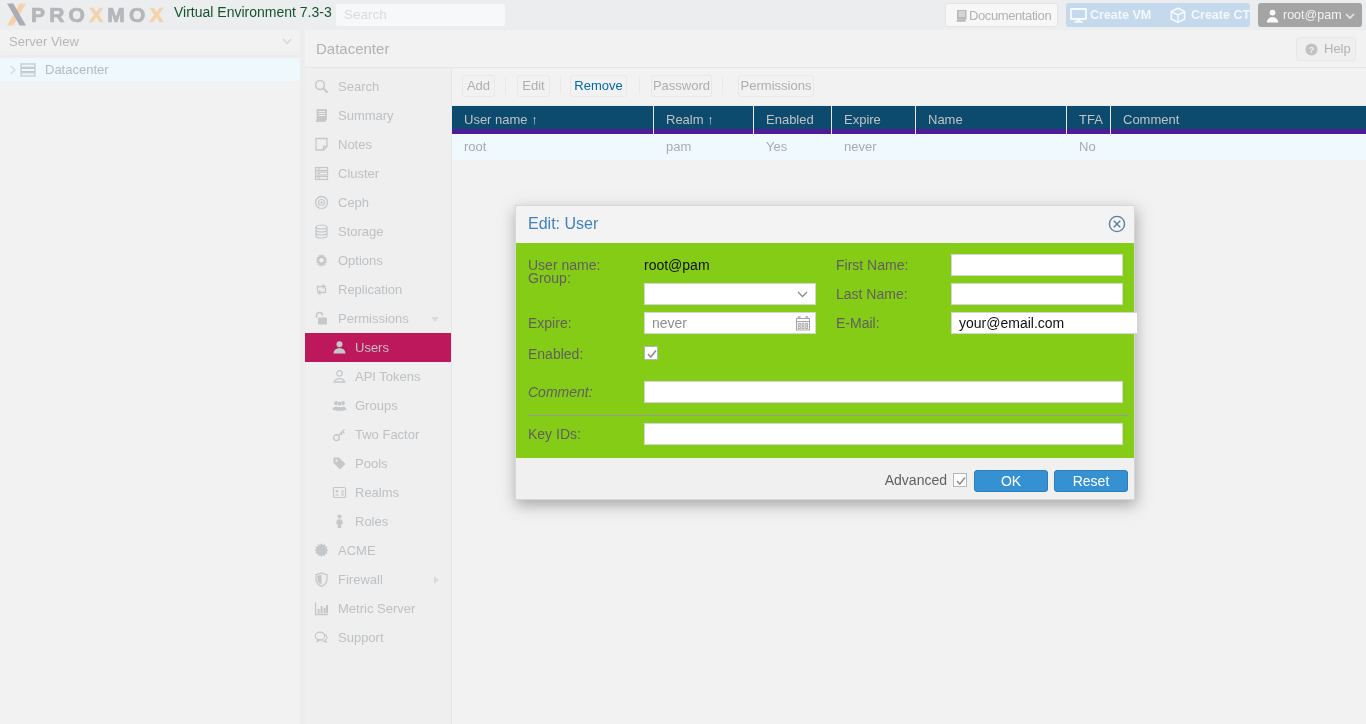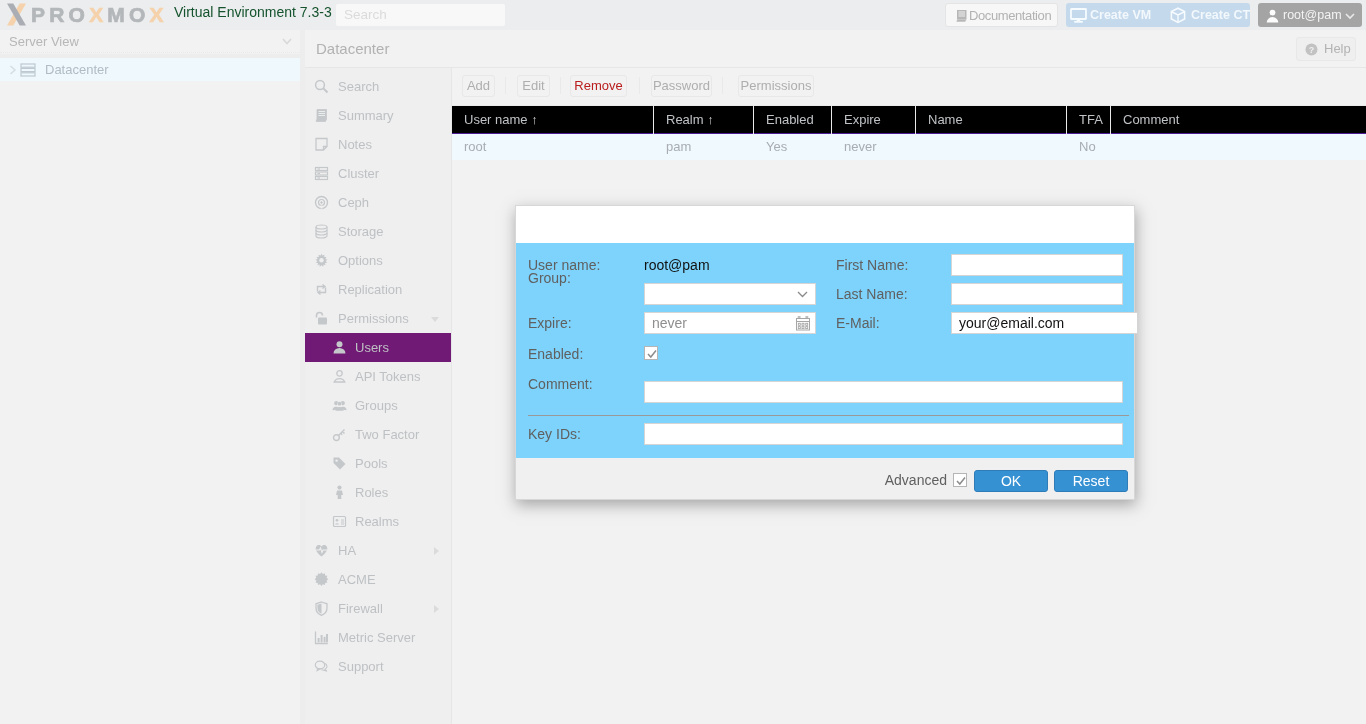--- a/index.html
+++ b/index.html
@@ -36,41 +36,41 @@
 #crumbbar .title { position:absolute; left:11px; top:10px; font-size:15px; color:#b2b2b2; }
 #helpbtn { position:absolute; right:10px; top:7px; width:60px; height:24px; background:#efefef; border:1px solid #e8e8e8; border-radius:3px; color:#b2b2b2; font-size:13px; line-height:22px; text-align:left; }
 
 
 #menu { position:absolute; left:0; top:38px; width:147px; height:656px; background:#efefef; border-right:1px solid #e6e6e6; }
 .mi { position:relative; height:29px; line-height:29px; color:#bec1c4; font-size:13px; }
 .mi .ic { position:absolute; left:9px; top:7px; width:15px; height:15px; }
 .mi .tx { position:absolute; left:33px; top:0; }
 .mi.sub .ic { left:27px; }
 .mi.sub .tx { left:50px; }
-.mi.sel { background:#701a75; }
+.mi.sel { background:#be185d; }
 .mi .arr { position:absolute; right:12px; top:11px; width:0; height:0; }
 .arr.right { border-top:4px solid transparent; border-bottom:4px solid transparent; border-left:5px solid #dbdbdb; }
 .arr.down { border-left:4px solid transparent; border-right:4px solid transparent; border-top:5px solid #dbdbdb; margin-top:2px; }
 
 
 #content { position:absolute; left:147px; top:38px; width:914px; height:656px; background:#f2f2f3; }
 .tbtn { position:absolute; top:7px; height:22px; background:#f2f2f3; border:1px solid #e8e8e8; border-radius:3px; color:#aeaeae; font-size:13px; line-height:20px; text-align:center; }
 .tsep { position:absolute; top:9px; width:1px; height:17px; background:#e9e9e9; }
 #grid { position:absolute; left:0; top:37px; width:914px; }
-#ghead { position:relative; height:29px; background:#000000; border-top:1px solid #ebebeb; border-bottom:1px solid #4c1d95; color:#c0c3c6; font-size:13px; }
+#ghead { position:relative; height:29px; background:#0c4a6e; border-top:1px solid #ebebeb; border-bottom:5px solid #4c1d95; color:#c0c3c6; font-size:13px; }
 #ghead .hc { position:absolute; top:0; height:28px; line-height:28px; padding-left:12px; border-right:1px solid #e9e9e9; }
 #grow { position:relative; height:26px; background:#f0f9fe; color:#a7adb3; font-size:13px; }
 #grow .rc { position:absolute; top:0; height:26px; line-height:26px; padding-left:12px; }
 .sortarrow { color:#d2d5d7; font-size:13px; }
 
 
 #modal { position:absolute; left:515px; top:205px; width:620px; height:295px; background:#fff; z-index:20; box-shadow:1px 5px 14px rgba(90,90,90,0.5); border:1px solid #d7d7d7; }
 #mhead { position:absolute; left:0; top:0; width:618px; height:37px; background:#f3f3f3; }
 #mtitle { position:absolute; left:12px; top:9px; font-size:16px; color:#4083bb; }
-#mbody { position:absolute; left:0; top:37px; width:618px; height:215px; background:#7dd3fc; }
+#mbody { position:absolute; left:0; top:37px; width:618px; height:215px; background:#84cc16; }
 .flabel { position:absolute; color:#606060; font-size:14px; height:22px; line-height:22px; }
 .fval { position:absolute; color:#111; font-size:14px; height:22px; line-height:22px; }
 .field { position:absolute; height:22px; background:#fff; border:1px solid #d5d5d5; }
 .field .ph { color:#8f8f8f; font-size:14px; line-height:20px; padding-left:7px; }
 .field .tv { color:#111; font-size:14px; line-height:20px; padding-left:7px; }
 #mfoot { position:absolute; left:0; top:252px; width:618px; height:41px; background:#f0f0f0; }
 .mbtn { position:absolute; top:12px; width:74px; height:22px; background:#3691d3; border:1px solid #2e7cb8; border-radius:3px; color:#fff; font-size:14px; line-height:20px; text-align:center; }
 .cb { position:absolute; width:14px; height:14px; background:#fff; border:1px solid #b5b5b5; }
 .cb svg { position:absolute; left:1px; top:1px; }
 </style>
@@ -265,42 +265,34 @@
           <span class="tx">Two Factor</span>
         </div>
       <div class="mi sub">
           <svg class="ic" viewBox="0 0 15 15">
             <path d="M1.5 1.5 L7 1.5 L13.5 8 L8 13.5 L1.5 7 Z" fill="#c5c8cb"></path>
             <circle cx="4.6" cy="4.6" r="1.2" fill="#efefef"></circle>
           </svg>
           <span class="tx">Pools</span>
         </div>
       <div class="mi sub">
-          <svg class="ic" viewBox="0 0 15 15">
-            <circle cx="7.5" cy="2.6" r="2.1" fill="#c5c8cb"></circle>
-            <path d="M5 5.5 L10 5.5 L11 10 L9.3 10 L9.3 14 L5.7 14 L5.7 10 L4 10 Z" fill="#c5c8cb"></path>
-          </svg>
-          <span class="tx">Roles</span>
-        </div>
-      <div class="mi sub">
           <svg class="ic" viewBox="0 0 15 15" fill="none" stroke="#c5c8cb" stroke-width="1.2">
             <rect x="1.5" y="2.5" width="12" height="10" rx="1"></rect>
             <circle cx="5" cy="6.2" r="1.3" fill="#c5c8cb" stroke="none"></circle>
             <path d="M3 10.5 A2.2 2 0 0 1 7 10.5" fill="#c5c8cb" stroke="none"></path>
             <path d="M9 6 L12 6 M9 8 L12 8 M9 10 L12 10" stroke-width="1"></path>
           </svg>
           <span class="tx">Realms</span>
         </div>
-      <div class="mi">
-          <svg class="ic" viewBox="0 0 15 15">
-            <path d="M7.5 13.5 C2 9 0.8 5.8 2.3 3.4 C3.7 1.2 6.6 1.6 7.5 3.5 C8.4 1.6 11.3 1.2 12.7 3.4 C14.2 5.8 13 9 7.5 13.5 Z" fill="#c5c8cb"></path>
-            <path d="M2 7 L5.5 7 L6.5 5 L8 9.5 L9 7 L13 7" stroke="#efefef" stroke-width="1.1" fill="none"></path>
-          </svg>
-          <span class="tx">HA</span>
-          <span class="arr right"></span>
+      <div class="mi sub">
+          <svg class="ic" viewBox="0 0 15 15">
+            <circle cx="7.5" cy="2.6" r="2.1" fill="#c5c8cb"></circle>
+            <path d="M5 5.5 L10 5.5 L11 10 L9.3 10 L9.3 14 L5.7 14 L5.7 10 L4 10 Z" fill="#c5c8cb"></path>
+          </svg>
+          <span class="tx">Roles</span>
         </div>
       <div class="mi">
           <svg class="ic" viewBox="0 0 15 15">
             <path d="M7.5 0.8 L9 2.7 L11.2 1.8 L11.5 4.2 L13.9 4.5 L13 6.7 L14.9 8.2 L13 9.7 L13.9 11.9 L11.5 12.2 L11.2 14.6 L9 13.7 L7.5 15.6 L6 13.7 L3.8 14.6 L3.5 12.2 L1.1 11.9 L2 9.7 L0.1 8.2 L2 6.7 L1.1 4.5 L3.5 4.2 L3.8 1.8 L6 2.7 Z" fill="#c5c8cb" transform="scale(0.93) translate(0.5,-0.5)"></path>
           </svg>
           <span class="tx">ACME</span>
         </div>
       <div class="mi">
           <svg class="ic" viewBox="0 0 15 15">
             <path d="M7.5 1 L13 2.8 L13 7 C13 10.7 10.8 13 7.5 14.3 C4.2 13 2 10.7 2 7 L2 2.8 Z" fill="none" stroke="#c5c8cb" stroke-width="1.3"></path>
@@ -327,21 +319,21 @@
           </svg>
           <span class="tx">Support</span>
         </div>
     </div>
 
     <div id="content">
       <div class="tbtn" style="left:10px;width:33px;">Add</div>
       <div class="tsep" style="left:53px;"></div>
       <div class="tbtn" style="left:65px;width:33px;">Edit</div>
       <div class="tsep" style="left:108px;"></div>
-      <div class="tbtn" style="left:118px;width:57px;color:#b91c1c;">Remove</div>
+      <div class="tbtn" style="left:118px;width:57px;color:#0369a1;">Remove</div>
       <div class="tsep" style="left:187px;"></div>
       <div class="tbtn" style="left:199px;width:61px;">Password</div>
       <div class="tsep" style="left:270px;"></div>
       <div class="tbtn" style="left:286px;width:76px;">Permissions</div>
 
       <div id="grid">
         <div id="ghead">
           <div class="hc" style="left:0;width:202px;">User name <span class="sortarrow">↑</span></div>
           <div class="hc" style="left:202px;width:100px;">Realm <span class="sortarrow">↑</span></div>
           <div class="hc" style="left:302px;width:78px;">Enabled</div>
@@ -355,20 +347,27 @@
           <div class="rc" style="left:202px;">pam</div>
           <div class="rc" style="left:302px;">Yes</div>
           <div class="rc" style="left:380px;">never</div>
           <div class="rc" style="left:615px;">No</div>
         </div>
       </div>
     </div>
   </div>
 
   <div id="modal">
+    <div id="mhead">
+      <div id="mtitle">Edit: User</div>
+      <svg style="position:absolute;right:8px;top:9px" width="18" height="18" viewBox="0 0 18 18">
+        <circle cx="9" cy="9" r="7.6" fill="none" stroke="#5b7e9b" stroke-width="1.4"></circle>
+        <path d="M5.8 5.8 L12.2 12.2 M12.2 5.8 L5.8 12.2" stroke="#5b7e9b" stroke-width="1.4"></path>
+      </svg>
+    </div>
     <div id="mbody">
       <div class="flabel" style="left:12px;top:11px;">User name:</div>
       <div class="fval" style="left:128px;top:11px;">root@pam</div>
       <div class="flabel" style="left:12px;top:24px;">Group:</div>
       <div class="field" style="left:128px;top:40px;width:172px;">
         <svg style="position:absolute;right:7px;top:7px" width="11" height="7" viewBox="0 0 11 7">
             <path d="M1 1 L5.5 5.5 L10 1" stroke="#8a8a8a" stroke-width="1.3" fill="none"></path>
           </svg>
       </div>
       <div class="flabel" style="left:12px;top:69px;">Expire:</div>
@@ -398,21 +397,21 @@
 
       <div class="flabel" style="left:320px;top:11px;">First Name:</div>
       <div class="field" style="left:435px;top:11px;width:172px;"></div>
       <div class="flabel" style="left:320px;top:40px;">Last Name:</div>
       <div class="field" style="left:435px;top:40px;width:172px;"></div>
       <div class="flabel" style="left:320px;top:69px;">E-Mail:</div>
       <div class="field" style="left:435px;top:69px;width:187px;">
           <div class="tv">your@email.com</div>
         </div>
 
-      <div class="flabel" style="left:12px;top:130px;">Comment:</div>
+      <div class="flabel" style="left:12px;top:138px;font-style:italic;">Comment:</div>
       <div class="field" style="left:128px;top:138px;width:479px;"></div>
 
       <div style="position:absolute;left:12px;top:172px;width:601px;height:1px;background:#999999;"></div>
 
       <div class="flabel" style="left:12px;top:180px;">Key IDs:</div>
       <div class="field" style="left:128px;top:180px;width:479px;"></div>
     </div>
     <div id="mfoot">
       <div style="position:absolute;left:311px;top:11px;width:120px;text-align:right;color:#606060;font-size:14px;line-height:22px;">Advanced</div>
       <div class="cb" style="left:437px;top:15px;">

